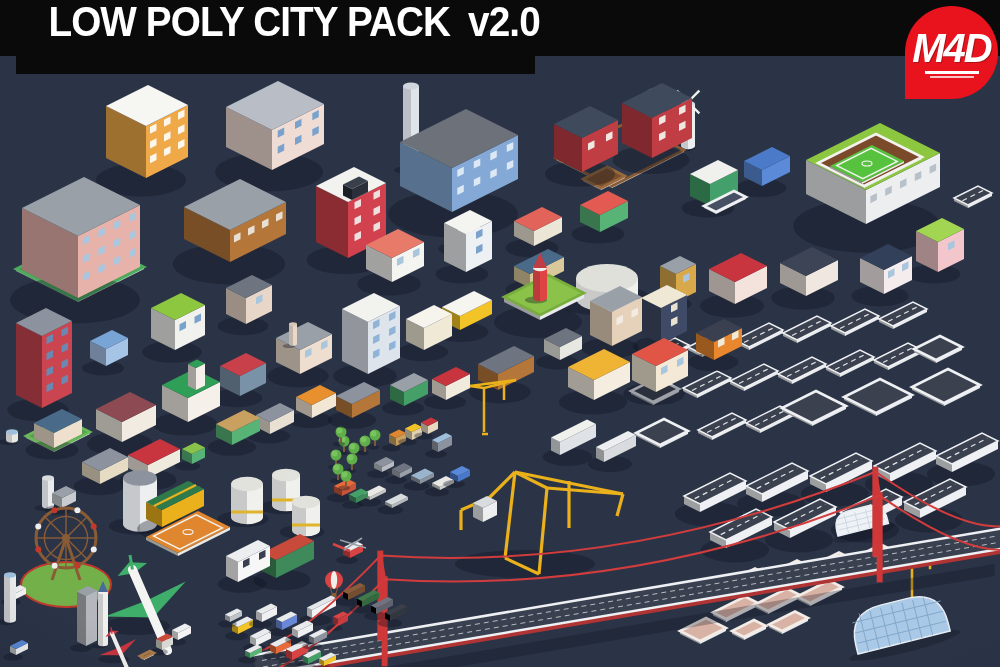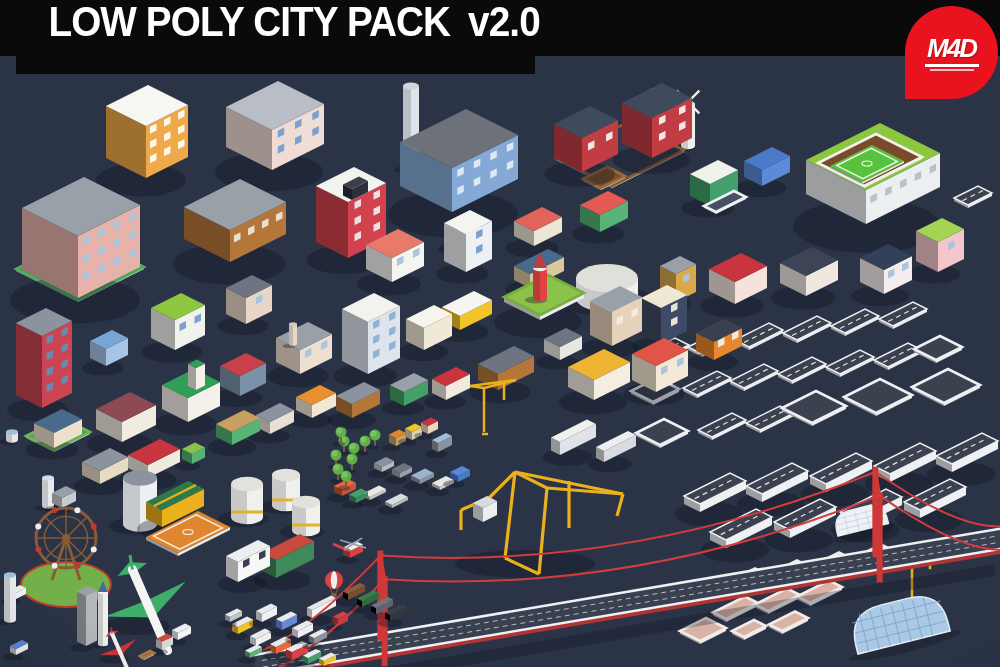--- a/index.html
+++ b/index.html
@@ -11,21 +11,21 @@
   .top-strip{position:absolute;left:0;top:0;width:1000px;height:56px;z-index:5;}
   .title-block{position:absolute;left:16px;top:0;width:519px;height:74px;z-index:6;
     display:flex;}
   .title-text{color:#fff;font-weight:bold;font-size:43px;letter-spacing:-1px;
     white-space:nowrap;transform:scaleX(.9);transform-origin:left center;
     padding-left:36px;line-height:1;}
   .title-version{margin-left:20px;}
   .logo{position:absolute;left:905px;top:6px;width:93px;height:93px;z-index:7;
     border-radius:50% 50% 50% 0;display:flex;flex-direction:column;
     align-items:center;justify-content:center;}
-  .logo-text{color:#fff;font-weight:bold;font-style:italic;font-size:26px;
+  .logo-text{color:#fff;font-weight:bold;font-style:italic;font-size:40px;
     letter-spacing:-2px;line-height:1;text-shadow:1px 1px 0 rgba(0,0,0,.25);}
   .logo-underline{width:54px;height:3px;background:#fff;margin-top:3px;}
   .logo-subline{width:44px;height:2px;background:rgba(255,255,255,.75);margin-top:2px;}
 </style>
 </head>
 <body>
 
 <div class="stage">
   <svg class="scene-svg" width="1000" height="667" viewBox="0 0 1000 667" style="background: rgb(43, 52, 71);">
       <g>

